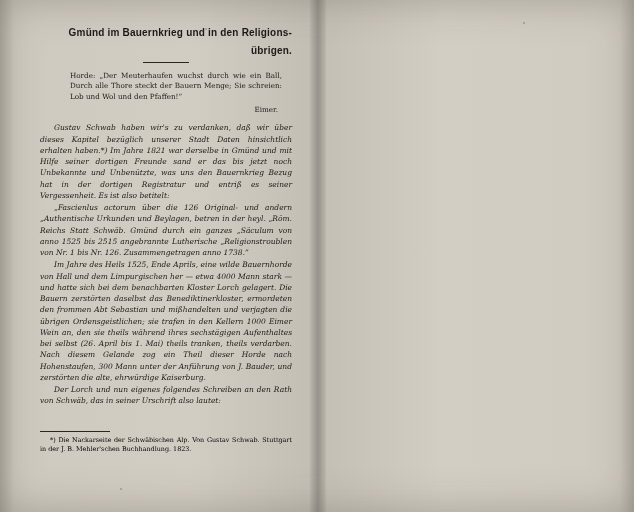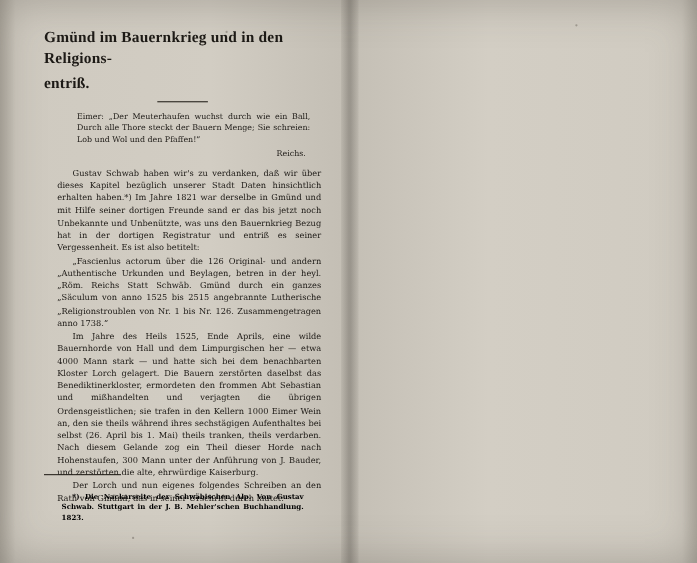--- a/index.html
+++ b/index.html
@@ -65,24 +65,24 @@
     letter-spacing: 1px;
     margin-bottom: 10px;
     font-weight: bold;
   }
   .folio .star {
     font-size: 8px;
     margin-right: 10px;
   }
 
   .title {
-    text-align: left;
-    font-family: Liberation Serif, serif;
+    text-align: right;
+    font-family: Liberation Sans, sans-serif;
     font-weight: bold;
-    font-size: 14px;
+    font-size: 10px;
     line-height: 1.35;
     letter-spacing: 0.2px;
     margin: 4px 0 2px 0;
   }
   .rule {
     width: 46px;
     height: 1px;
     background: #2a2620;
     margin: 5px auto 8px auto;
   }
@@ -96,38 +96,38 @@
   .motto-author {
     font-size: 7.2px;
     text-align: right;
     margin: 0 14px 8px 0;
   }
 
   p.body {
     font-size: 7.5px;
     line-height: 1.5;
     text-align: justify;
-    margin: 0 0 1px 12px;
+    margin: 0 0 1px 0;
     text-indent: 14px;
     hyphens: auto;
+    font-style: italic;
   }
 
   .footnote-rule {
     width: 70px;
     height: 1px;
     background: #2a2620;
     margin: 7px 0 4px 0;
   }
   .footnote {
     font-size: 6.4px;
     line-height: 1.45;
     text-align: justify;
     text-indent: 10px;
-    margin: 16px;
-    font-weight: bold;
+    margin: 0;
   }
   .fn-wrap-left {
     position: absolute;
     left: 40px;
     top: 424px;
     width: 252px;
   }
   .speck {
     position: absolute;
     background: #6f6a60;
@@ -137,33 +137,33 @@
 </style>
 </head>
 <body>
 
 <div class="scan">
 
   <div class="page page-left">
     <div class="col col-left">
 
       <div class="title">Gmünd im Bauernkrieg und in den Religions-</div>
-      <div class="title">entriß.</div>
+      <div class="title">übrigen.</div>
       <div class="rule"></div>
 
       <div class="motto">
-        <span>Eimer:</span>
+        <span>Horde:</span>
         <span>„Der Meuterhaufen wuchst durch wie ein Ball, Durch alle Thore steckt der Bauern Menge; Sie schreien: Lob und Wol und den Pfaffen!”</span>
       </div>
-      <div class="motto-author">Reichs.</div>
+      <div class="motto-author">Eimer.</div>
 
       <p class="body">Gustav Schwab haben wir's zu verdanken, daß wir über dieses Kapitel bezüglich unserer Stadt Daten hinsichtlich erhalten haben.*) Im Jahre 1821 war derselbe in Gmünd und mit Hilfe seiner dortigen Freunde sand er das bis jetzt noch Unbekannte und Unbenützte, was uns den Bauernkrieg Bezug hat in der dortigen Registratur und entriß es seiner Vergessenheit. Es ist also betitelt:</p>
       <p class="body">„Fascienlus actorum über die 126 Original- und andern „Authentische Urkunden und Beylagen, betren in der heyl. „Röm. Reichs Statt Schwäb. Gmünd durch ein ganzes „Säculum von anno 1525 bis 2515 angebrannte Lutherische „Religionstroublen von Nr. 1 bis Nr. 126. Zusammengetragen anno 1738.”</p>
       <p class="body">Im Jahre des Heils 1525, Ende Aprils, eine wilde Bauernhorde von Hall und dem Limpurgischen her — etwa 4000 Mann stark — und hatte sich bei dem benachbarten Kloster Lorch gelagert. Die Bauern zerstörten daselbst das Benediktinerkloster, ermordeten den frommen Abt Sebastian und mißhandelten und verjagten die übrigen Ordensgeistlichen; sie trafen in den Kellern 1000 Eimer Wein an, den sie theils während ihres sechstägigen Aufenthaltes bei selbst (26. April bis 1. Mai) theils tranken, theils verdarben. Nach diesem Gelande zog ein Theil dieser Horde nach Hohenstaufen, 300 Mann unter der Anführung von J. Bauder, und zerstörten die alte, ehrwürdige Kaiserburg.</p>
-      <p class="body">Der Lorch und nun eigenes folgendes Schreiben an den Rath von Gmünd, das in seiner Urschrift durch lautet:</p>
+      <p class="body">Der Lorch und nun eigenes folgendes Schreiben an den Rath von Schwäb, das in seiner Urschrift also lautet:</p>
     </div>
 
     <div class="fn-wrap-left">
       <div class="footnote-rule"></div>
       <p class="footnote">*) Die Nackarseite der Schwäbischen Alp. Von Gustav Schwab. Stuttgart in der J. B. Mehler'schen Buchhandlung. 1823.</p>
     </div>
   </div>
 
   <div class="page page-right">
     

